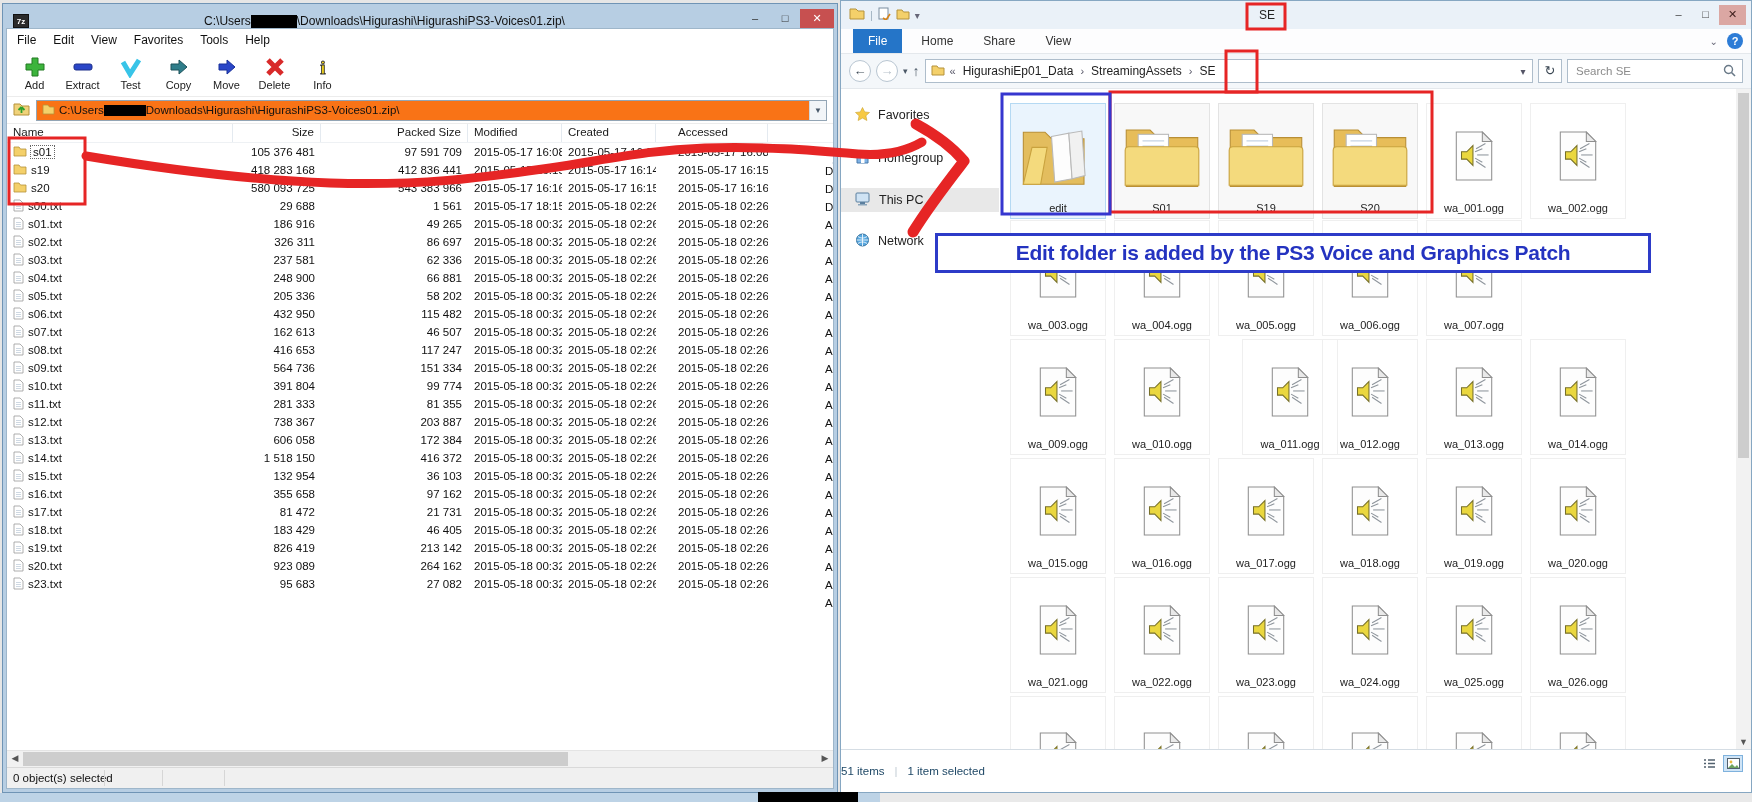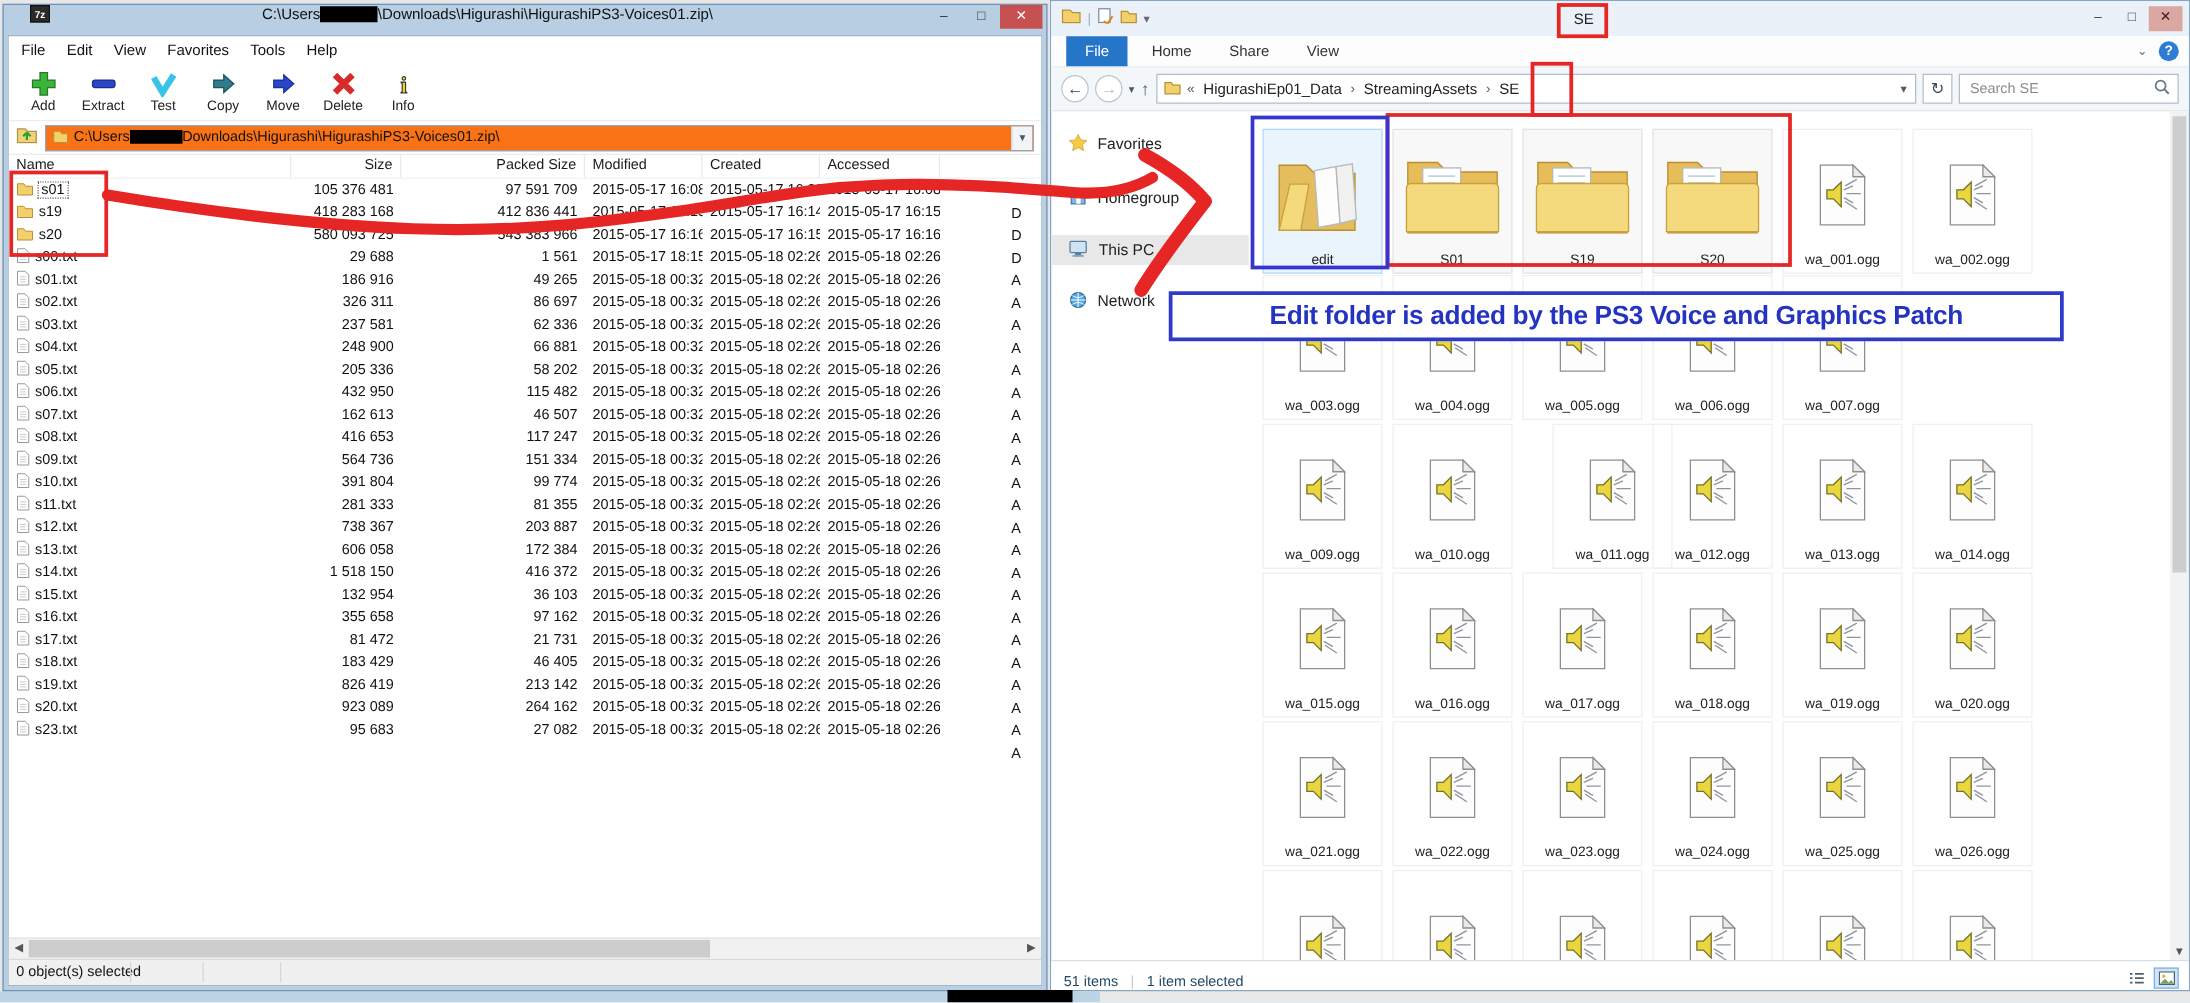--- a/index.html
+++ b/index.html
@@ -2,21 +2,21 @@
 <html><head>
 <meta charset="utf-8">
 <style>
   * { margin:0; padding:0; box-sizing:border-box; }
   html,body { width:1752px; height:802px; }
   body { position:relative; background:#e6e6e6; font-family:"Liberation Sans",sans-serif; overflow:hidden; }
 
   
   .win7z { position:absolute; left:2px; top:3px; width:836px; height:790px;
            background:#b7cee3; border:1px solid #6f94b5; display:flex; flex-direction:column; z-index:1; }
-  .titlebar7z { height:24px; display:flex; align-items:flex-start; padding-left:21px; }
+  .titlebar7z { height:24px; display:flex; align-items:flex-end; padding-left:10px; }
   .appicon7z { width:16px; height:14px; background:#2b2b2b; color:#fff; font-size:8px; font-weight:bold;
                text-align:center; line-height:14px; border:1px solid #111; }
   .title7z { flex:1; text-align:center; font-size:12px; color:#111; white-space:nowrap; overflow:hidden; }
   .censor { display:inline-block; width:46px; height:13px; background:#000; vertical-align:middle; }
   .capbtns { display:flex; align-items:center; margin-left:auto; }
   .capbtn { width:30px; height:19px; line-height:18px; text-align:center; font-size:11px; color:#333; }
   .capbtn.close7z { background:#c75050; color:#fff; width:34px; margin-right:3px; }
   .body7z { flex:1; background:#fff; border:1px solid #9eb6ca; margin:0 3px 3px; display:flex; flex-direction:column; overflow:hidden; }
   .menubar { height:21px; display:flex; gap:17px; padding:4px 0 0 10px; font-size:12px; color:#111; }
   .menubar span { cursor:default; }
@@ -25,21 +25,21 @@
   .tbtn .ticon7 { height:23px; display:flex; align-items:center; justify-content:center; }
   .addrrow { height:27px; display:flex; align-items:center; gap:6px; padding:0 6px; border-bottom:1px solid #ececec; }
   .addrcombo { flex:1; height:21px; border:1px solid #93a5b5; display:flex; align-items:center;
                font-size:11.5px; padding-left:5px; background:#f97316; color:#111; white-space:nowrap; overflow:hidden; }
   .comboarrow { width:17px; height:19px; margin-left:auto; border-left:1px solid #cdd7df; background:#f2f5f8;
                 text-align:center; font-size:8px; line-height:19px; color:#49596a; flex:none; }
   .listwrap { flex:1; position:relative; font-size:11.5px; overflow:hidden; }
   .lheader { display:flex; height:19px; border-bottom:1px solid #eef1f4; color:#1a1a1a; }
   .hc { padding:2px 6px 0 6px; border-right:1px solid #e4eaf0; white-space:nowrap; overflow:hidden; }
   .c-name { width:226px; } .c-size { width:88px; text-align:right; } .c-packed { width:147px; text-align:right; }
-  .c-mod { width:94px; } .c-cre { width:94px; } .c-acc { width:96px; } .c-attr { flex:1; padding-left:24px;margin-top:38px; }
+  .c-mod { width:94px; } .c-cre { width:94px; } .c-acc { width:96px;margin-left:16px; } .c-attr { flex:1; padding-left:24px;margin-top:38px; }
   .lrow { display:flex; height:18px; align-items:center; color:#111; }
   .lrow > div { padding:0 6px; white-space:nowrap; overflow:hidden; }
   .lrow .c-attr { padding-left:57px; }
   .namecell { display:flex; align-items:center; gap:4px; }
   .focusbox { outline:1px dotted #666; padding:0 2px; }
   .hscroll7z { height:17px; background:#f1f1f1; position:relative; border-top:1px solid #e4e4e4; }
   .harrow { position:absolute; top:0; width:16px; height:16px; text-align:center; line-height:15px; font-size:9px; color:#555; }
   .hthumb { position:absolute; left:16px; top:1px; width:545px; height:14px; background:#cdcdcd; }
   .status7z { height:21px; background:#f0f0f0; border-top:1px solid #d9d9d9; font-size:11.5px; color:#111;
               display:flex; align-items:center; padding-left:6px; position:relative; }
@@ -84,22 +84,22 @@
   .mainex { flex:1; position:relative; overflow:hidden; }
   .tile { position:absolute; width:96px; height:116px; border:1px solid #efefef; display:flex;
           flex-direction:column; align-items:center; padding-top:5px; }
   .tile .ticonbox { flex:1; display:flex; align-items:center; justify-content:center; }
   .tile .tlabel { font-size:11px; color:#222; padding-bottom:4px; white-space:nowrap; }
   .foldertile { background:#f8f8f8; border-color:#e3e3e3; }
   .edittile { background:#eaf4fd; border-color:#b5d9f3; }
   .vscroll { position:absolute; right:0; top:0; bottom:0; width:15px; background:#f2f2f2; }
   .vthumb { position:absolute; left:2px; right:2px; top:4px; height:365px; background:#cdcdcd; }
   .varrow { position:absolute; left:0; right:0; bottom:2px; text-align:center; font-size:9px; color:#555; }
-  .statusex { height:24px; border-top:1px solid #d5dde4; display:flex; align-items:flex-end; font-size:11.5px;
-              color:#1f4866; padding-left:10px; gap:10px; position:relative; background:#fff; }
+  .statusex { height:43px; border-top:1px solid #d5dde4; display:flex; align-items:center; font-size:11.5px;
+              color:#1f4866; gap:10px; position:relative; background:#fff; }
   .statussep { color:#c3ccd4; }
   .viewbtns { position:absolute; right:8px; top:5px; display:flex; gap:4px; }
   .viewbtn { width:20px; height:17px; display:flex; align-items:center; justify-content:center; }
   .viewbtn.active { background:#cfe4f6; border:1px solid #7fb2dd; }
 
   
   .banner { position:absolute; left:935px; top:233px; width:716px; height:40px; background:#fff;
             border:3px solid #2d3bc8; z-index:40; display:flex; align-items:center; justify-content:center;
             font-weight:bold; font-size:21px; color:#2433c0; letter-spacing:-0.3px; white-space:nowrap; }
   .overlay { position:absolute; left:0; top:0; width:1752px; height:802px; z-index:50; pointer-events:none; }

